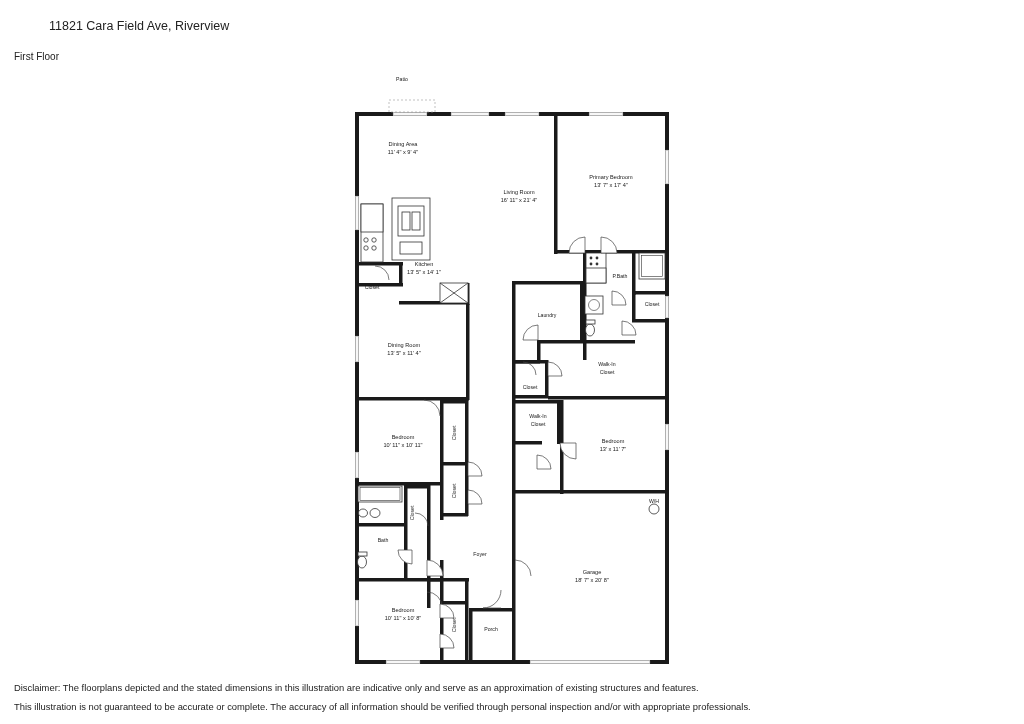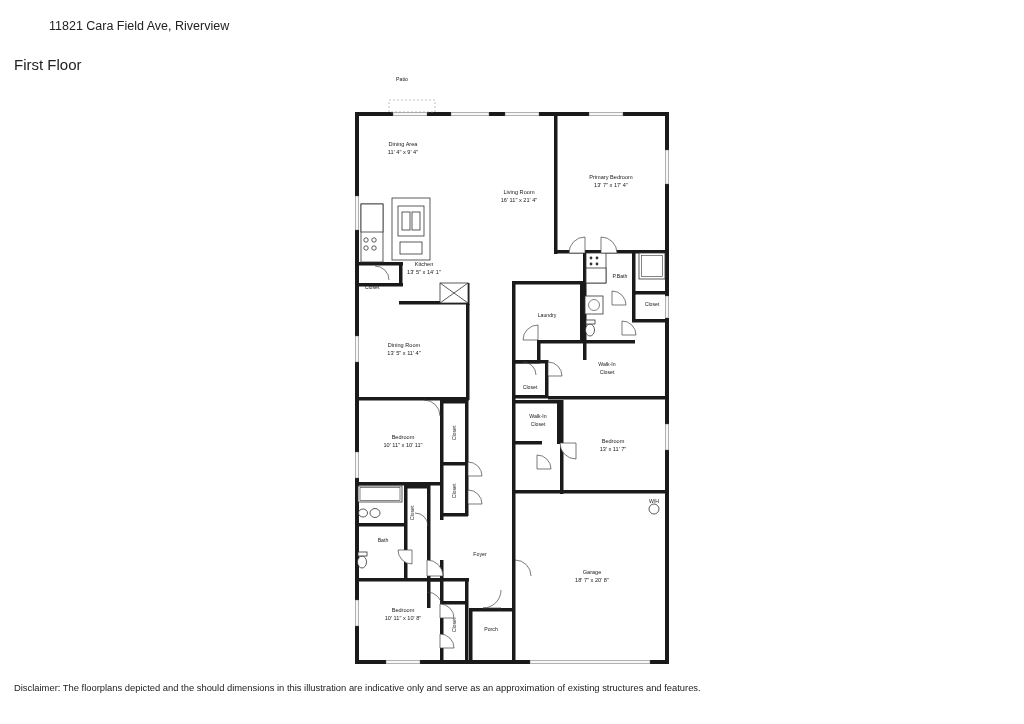--- a/index.html
+++ b/index.html
@@ -22,24 +22,24 @@
     top: 18px;
   }
   .title-address {
     font-size: 12.5px;
     color: #222;
     line-height: 17px;
     white-space: nowrap;
     margin-left: 35px;
   }
   .title-floor {
-    font-size: 15px;
+    font-size: 10px;
     color: #222;
     line-height: 17px;
-    margin-top: 21px;
+    margin-top: 13px;
   }
 
   .disclaimer {
     position: absolute;
     left: 14px;
     top: 678px;
     width: 860px;
     font-size: 9.4px;
     line-height: 19px;
     color: #222;
@@ -368,14 +368,15 @@
     </div>
     <div class="room-label vert tiny" style="left: 455px; top: 625px;">
       <span class="nm">Closet</span>
     </div>
     <div class="room-label tiny" style="left: 491px; top: 630px;">
       <span class="nm">Porch</span>
     </div>
   </div>
 
 <div class="disclaimer">
-  <div>Disclaimer: The floorplans depicted and the should dimensions in this illustration are indicative only and serve as an approximation of existing structures and features.</div>
+  <div>Disclaimer: The floorplans depicted and the stated dimensions in this illustration are indicative only and serve as an approximation of existing structures and features.</div>
+  <div>This illustration is not guaranteed to be accurate or complete. The accuracy of all information should be verified through personal inspection and/or with appropriate professionals.</div>
 </div>
 
 </body></html>

